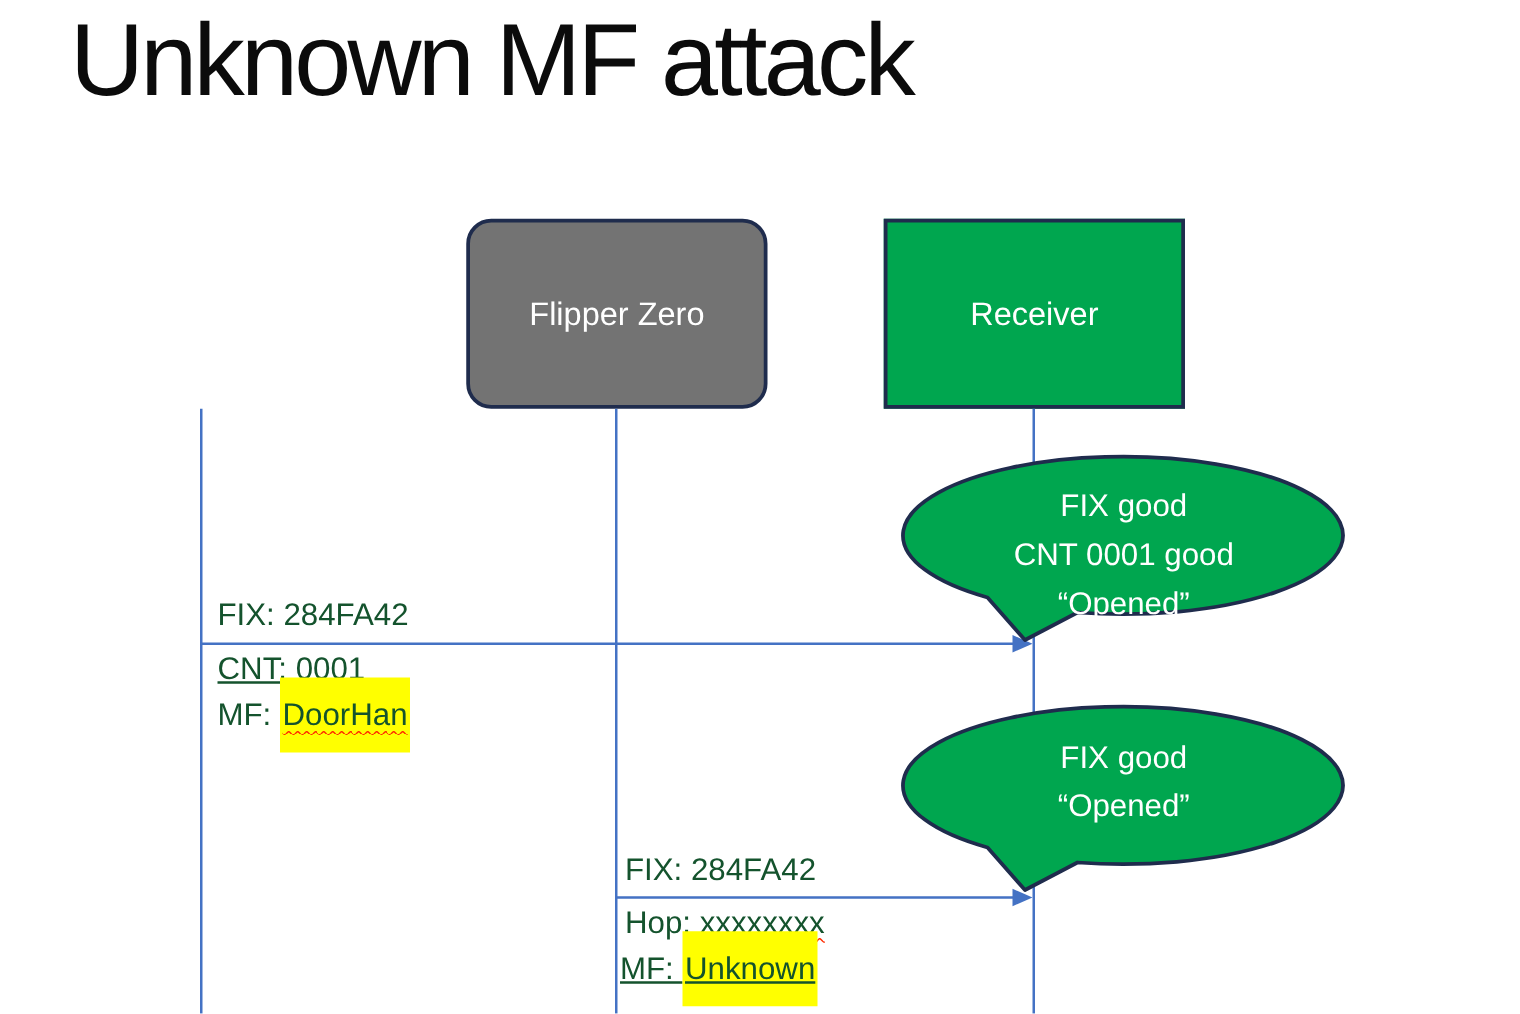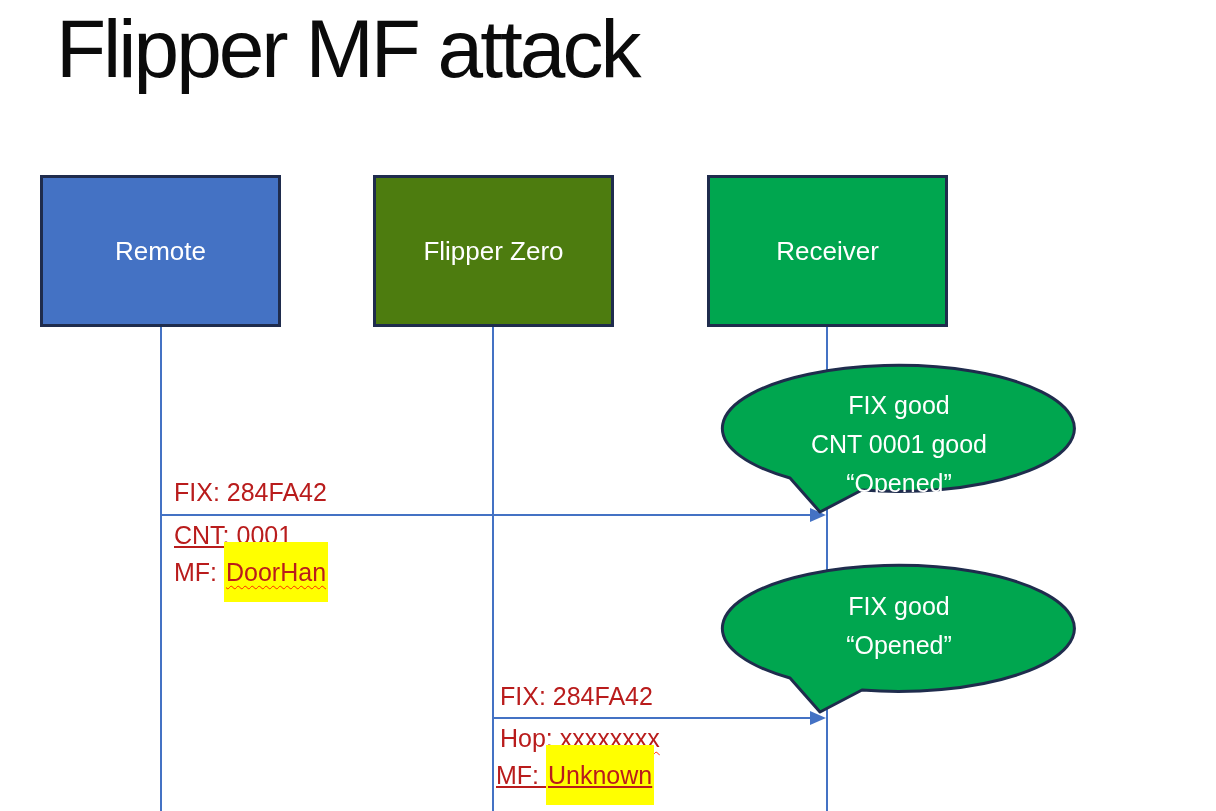--- a/index.html
+++ b/index.html
@@ -12,40 +12,40 @@
     font-size:82px;font-weight:300;letter-spacing:-3px;color:#0b0b0b;
     font-family:"Liberation Sans",sans-serif;white-space:nowrap;
   }
   .actor{
     position:absolute;top:175px;width:241px;height:152px;
     border:3px solid #1f2c4d;box-sizing:border-box;
     display:flex;align-items:center;justify-content:center;
     color:#ffffff;font-size:26px;
   }
   .actor-remote{left:40px;background:#4472c4;}
-  .actor-flipper{left:373px;background:#4d7c0f;}
+  .actor-flipper{left:373px;background:#737373;border-radius:20px;}
   .actor-receiver{left:707px;background:#00a64f;}
   .lifeline{
     position:absolute;top:327px;width:2px;height:484px;background:#4472c4;
   }
   .lifeline-remote{left:160px;}
   .lifeline-flipper{left:492px;}
   .lifeline-receiver{left:826px;}
   .msg-shaft{position:absolute;height:2px;background:#4472c4;}
   .msg-shaft-1{left:161px;top:514px;width:650px;}
   .msg-shaft-2{left:493px;top:717px;width:318px;}
   .arrowhead{
     position:absolute;width:0;height:0;
     border-top:7px solid transparent;border-bottom:7px solid transparent;
     border-left:16px solid #4472c4;
   }
   .arrowhead-1{left:810px;top:508px;}
   .arrowhead-2{left:810px;top:711px;}
   .msg-line{
-    position:absolute;font-size:25px;color:#b91c1c;white-space:nowrap;line-height:30px;
+    position:absolute;font-size:25px;color:#14532d;white-space:nowrap;line-height:30px;
   }
   .hl{background:#ffff00;padding:16px 2px;}
   .squiggle{
     text-decoration-line:underline;
     text-decoration-style:wavy;
     text-decoration-color:#ff2a00;
     text-decoration-thickness:1px;
     text-underline-offset:4px;
   }
   .bubble-svg{position:absolute;left:0;top:0;pointer-events:none;}
@@ -54,25 +54,22 @@
     color:#ffffff;font-size:25px;line-height:39px;margin-top:16px;
   }
   .bubble-text-1{top:370px;}
   .bubble-text-2{top:571px;}
 </style>
 </head>
 <body>
 
 <div class="slide">
 
-  <h1 class="title">Flipper MF attack</h1>
+  <h1 class="title">Unknown MF attack</h1>
 
-  <div class="actor actor-remote">
-    <span>Remote</span>
-  </div>
   <div class="actor actor-flipper">
     <span>Flipper Zero</span>
   </div>
   <div class="actor actor-receiver">
     <span>Receiver</span>
   </div>
 
   <div class="lifeline lifeline-remote"></div>
   <div class="lifeline lifeline-flipper"></div>
   <div class="lifeline lifeline-receiver"></div>

